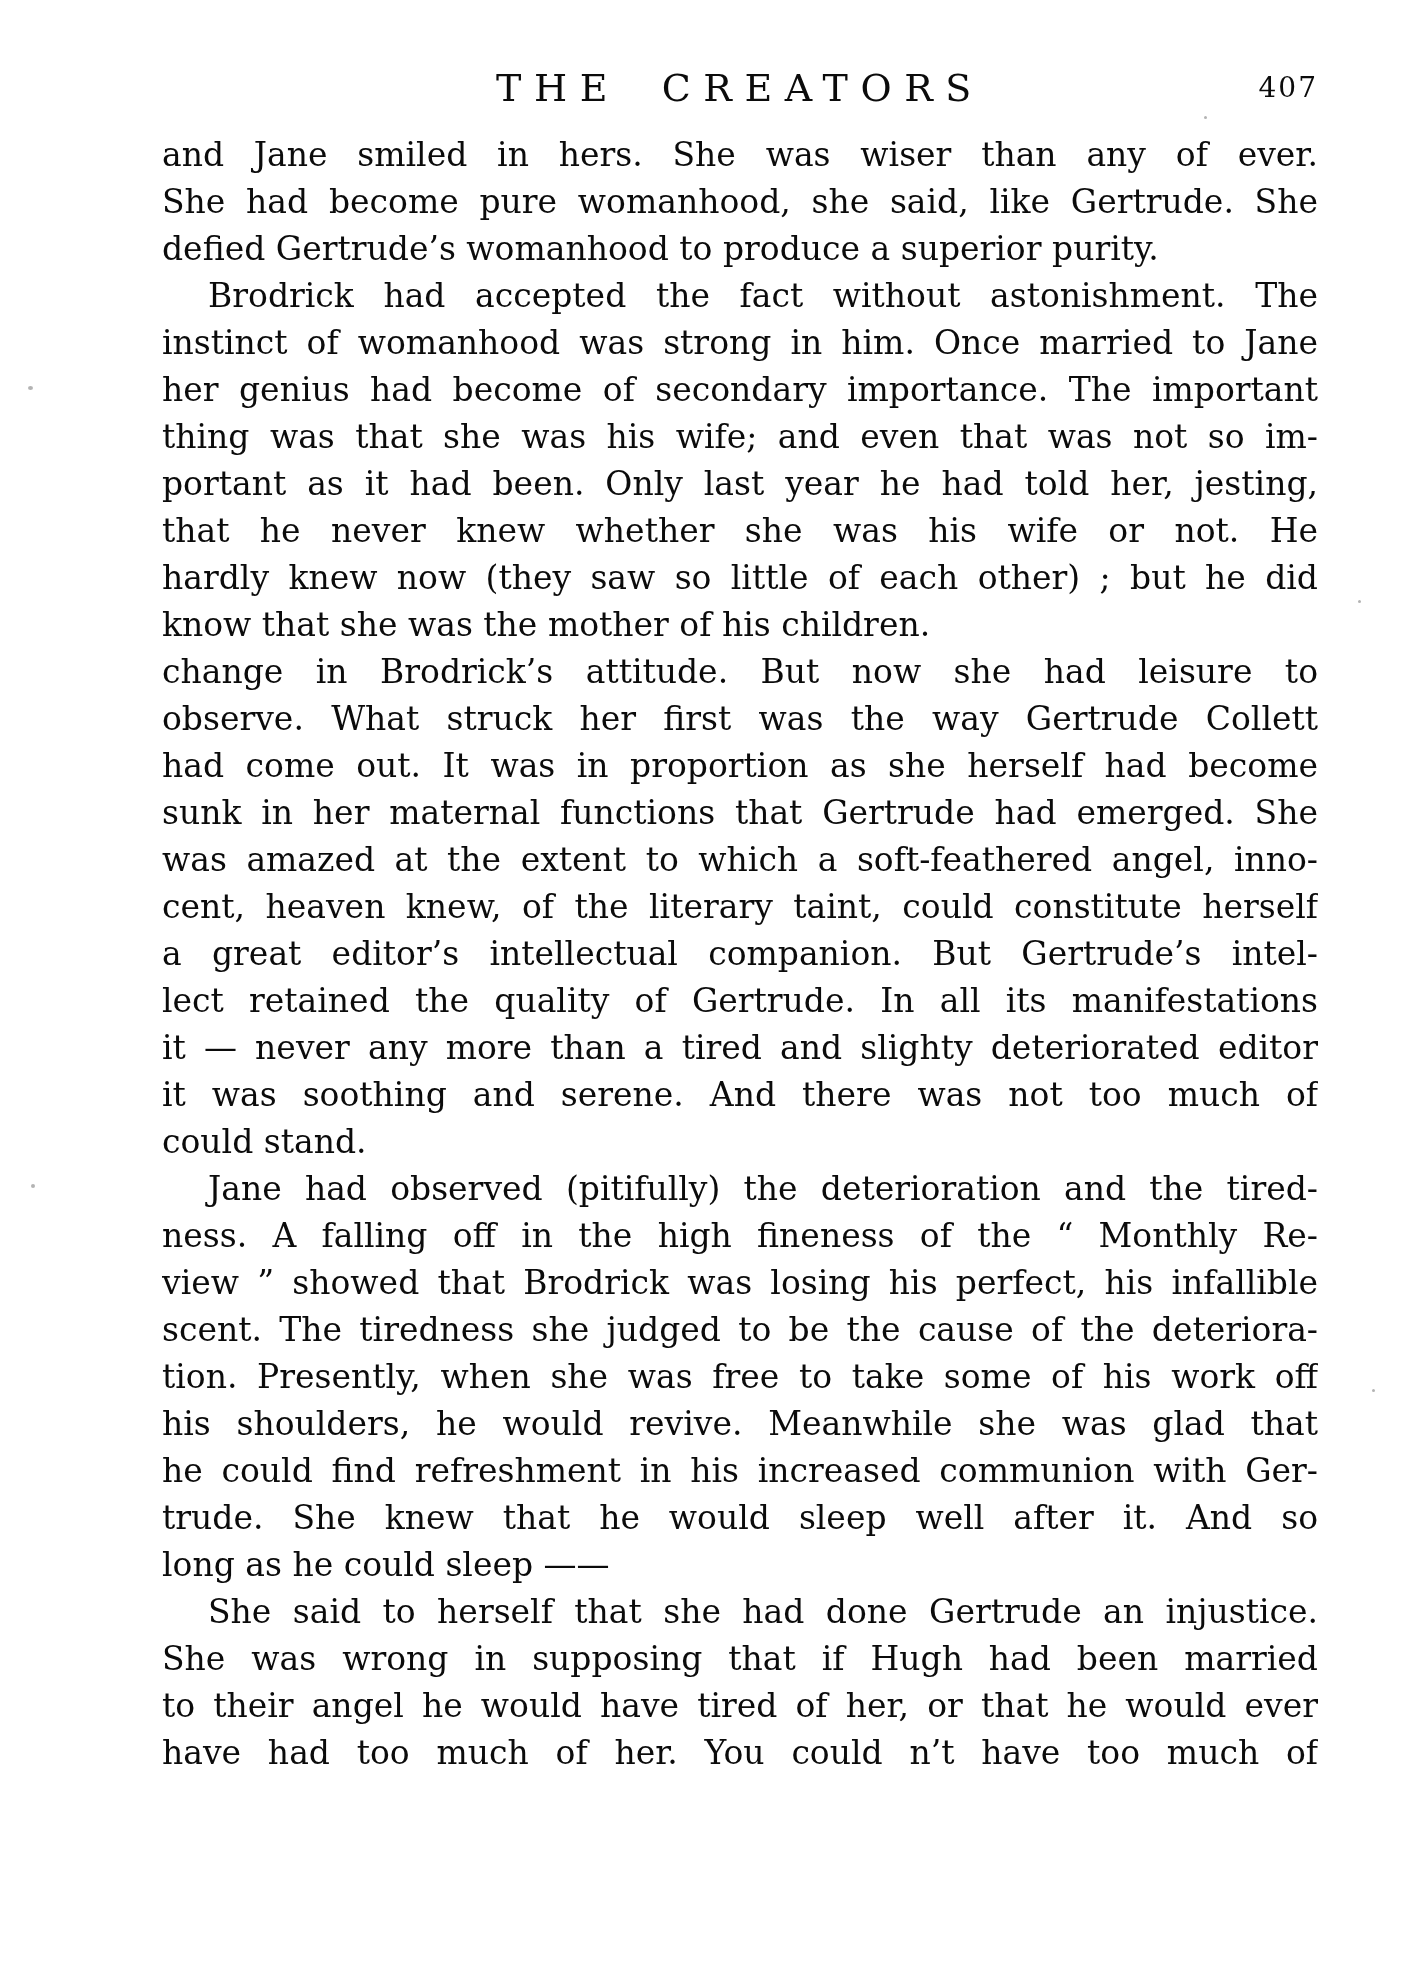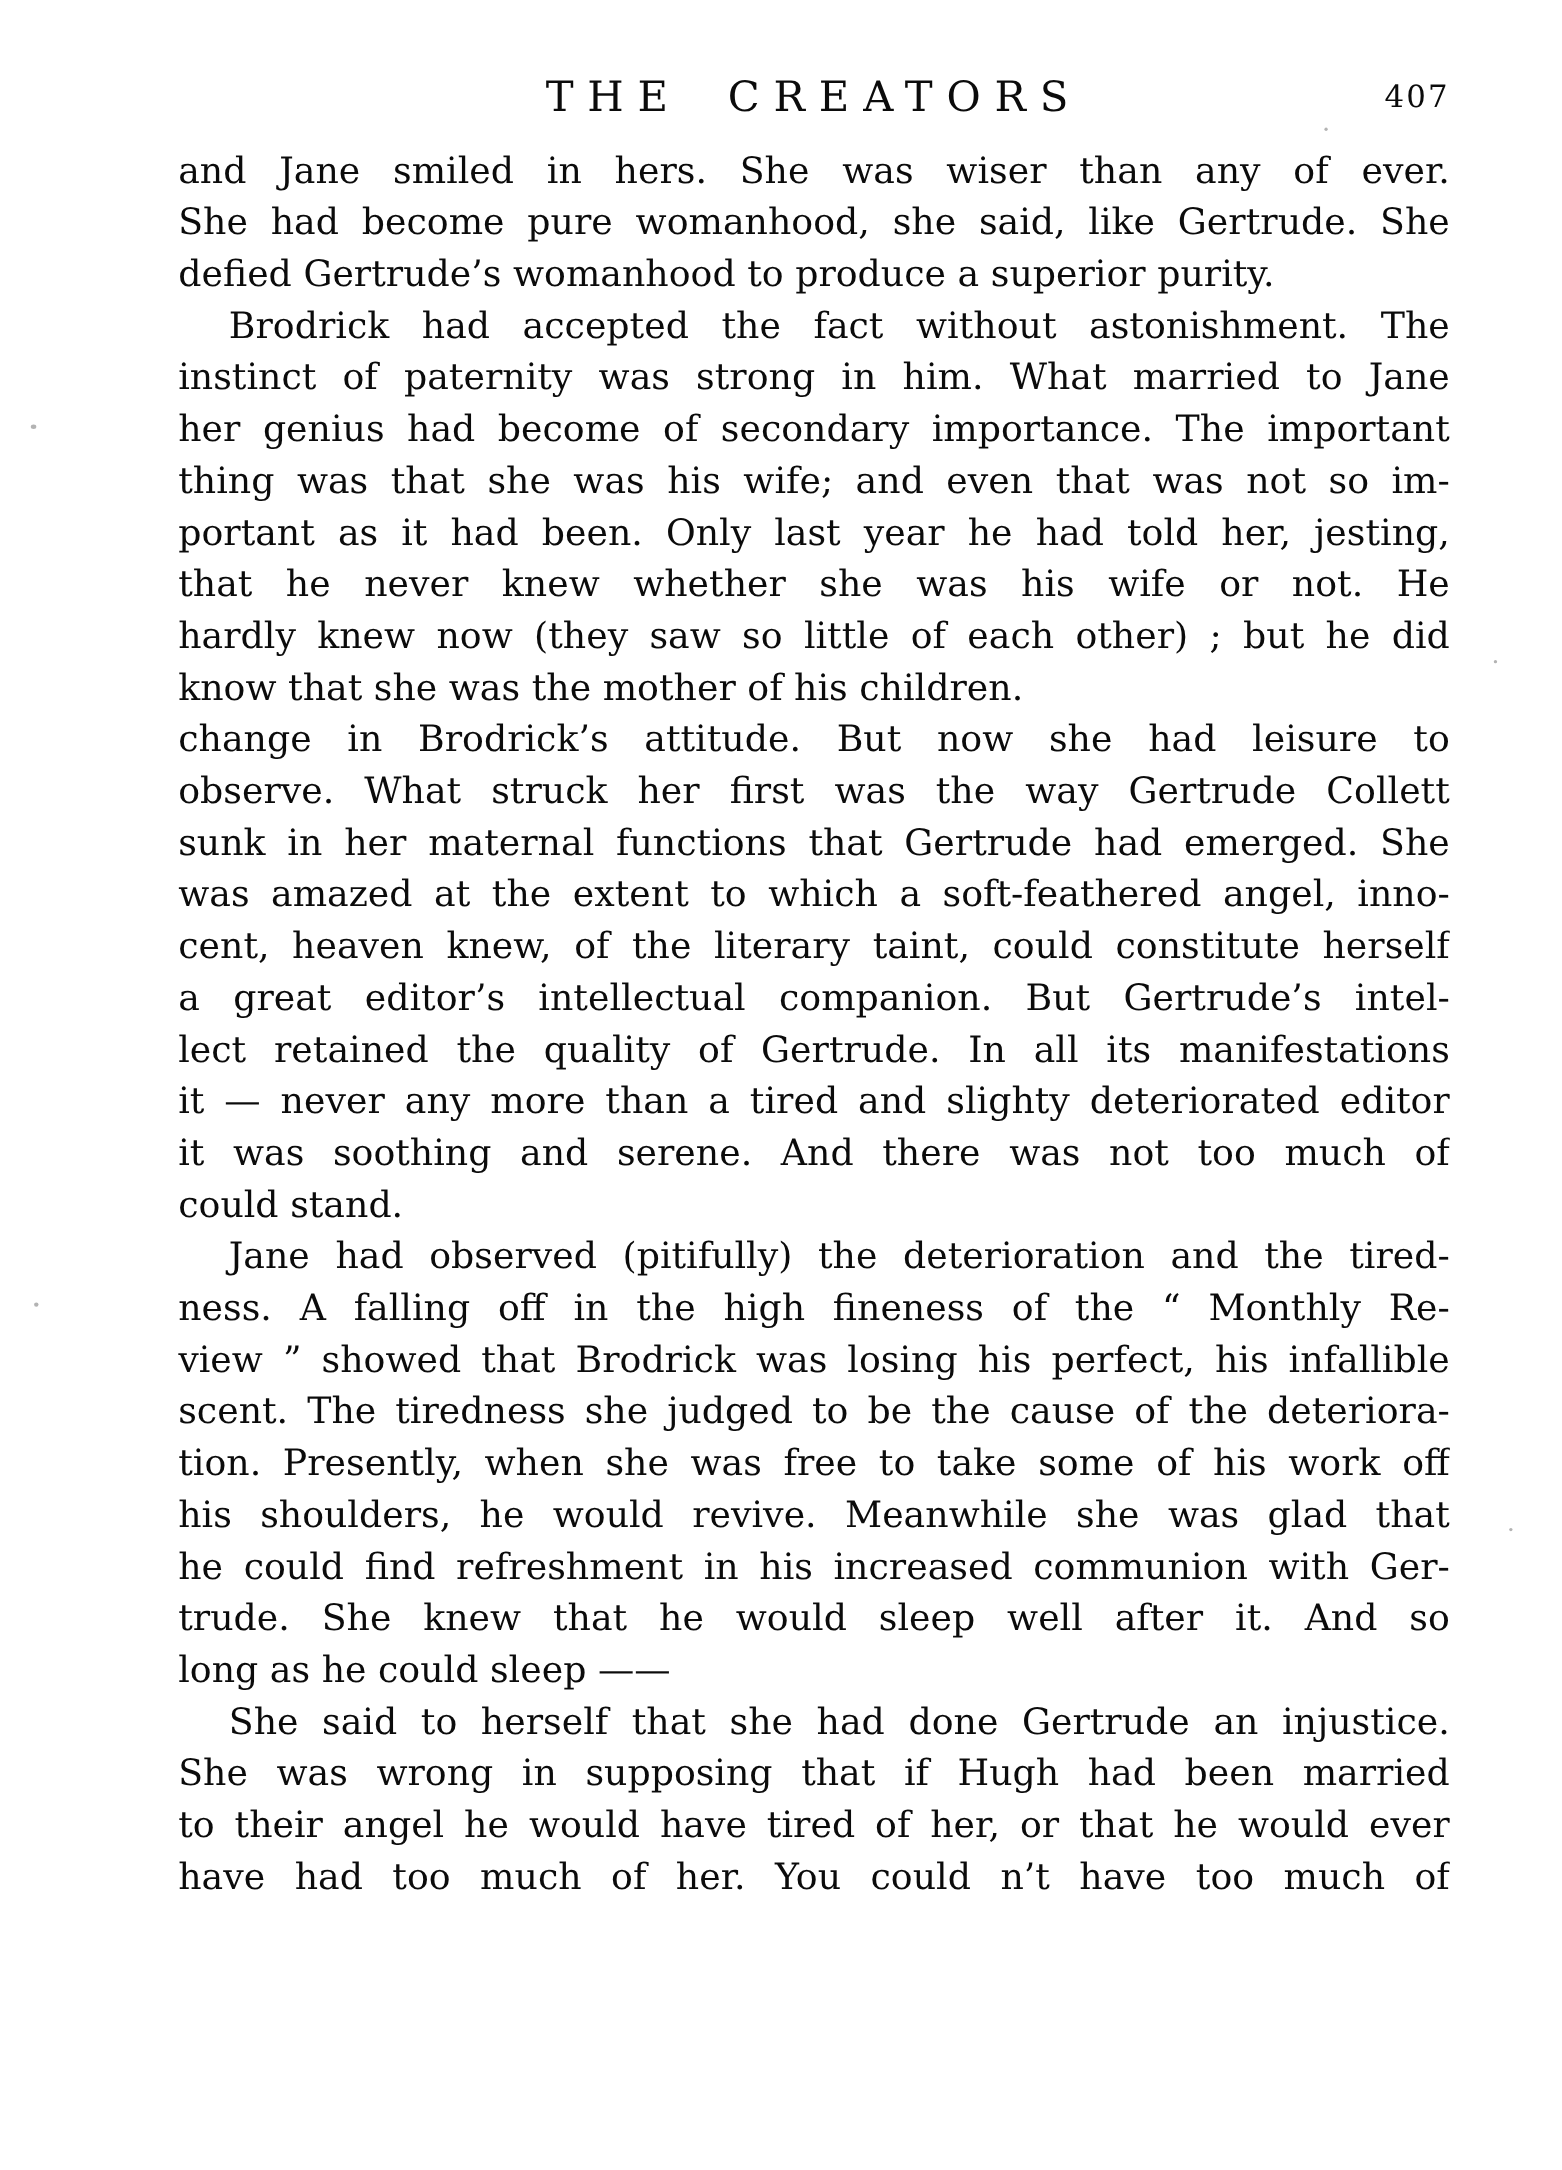--- a/index.html
+++ b/index.html
@@ -50,29 +50,30 @@
   <div class="running-head">
     <span class="title">THE CREATORS</span>
     <span class="pagenum">407</span>
   </div>
 
   <div class="text-block">
     <div class="line j">and Jane smiled in hers.  She was wiser than any of ever.</div>
     <div class="line j">She had become pure womanhood, she said, like Gertrude.  She</div>
     <div class="line">defied Gertrude’s womanhood to produce a superior purity.</div>
     <div class="line j in">Brodrick had accepted the fact without astonishment.  The</div>
-    <div class="line j">instinct of paternity was strong in him.  What married to Jane</div>
+    <div class="line j">instinct of womanhood was strong in him.  Once married to Jane</div>
     <div class="line j">her genius had become of secondary importance.  The important</div>
     <div class="line j">thing was that she was his wife; and even that was not so im-</div>
     <div class="line j">portant as it had been.  Only last year he had told her, jesting,</div>
     <div class="line j">that he never knew whether she was his wife or not.  He</div>
     <div class="line j">hardly knew now (they saw so little of each other) ; but he did</div>
     <div class="line">know that she was the mother of his children.</div>
     <div class="line j">change in Brodrick’s attitude.  But now she had leisure to</div>
     <div class="line j">observe.  What struck her first was the way Gertrude Collett</div>
+    <div class="line j">had come out.  It was in proportion as she herself had become</div>
     <div class="line j">sunk in her maternal functions that Gertrude had emerged.  She</div>
     <div class="line j">was amazed at the extent to which a soft-feathered angel, inno-</div>
     <div class="line j">cent, heaven knew, of the literary taint, could constitute herself</div>
     <div class="line j">a great editor’s intellectual companion.  But Gertrude’s intel-</div>
     <div class="line j">lect retained the quality of Gertrude.  In all its manifestations</div>
     <div class="line j">it — never any more than a tired and slighty deteriorated editor</div>
     <div class="line j">it was soothing and serene.  And there was not too much of</div>
     <div class="line">could stand.</div>
     <div class="line j in">Jane had observed (pitifully) the deterioration and the tired-</div>
     <div class="line j">ness.  A falling off in the high fineness of the “ Monthly Re-</div>

